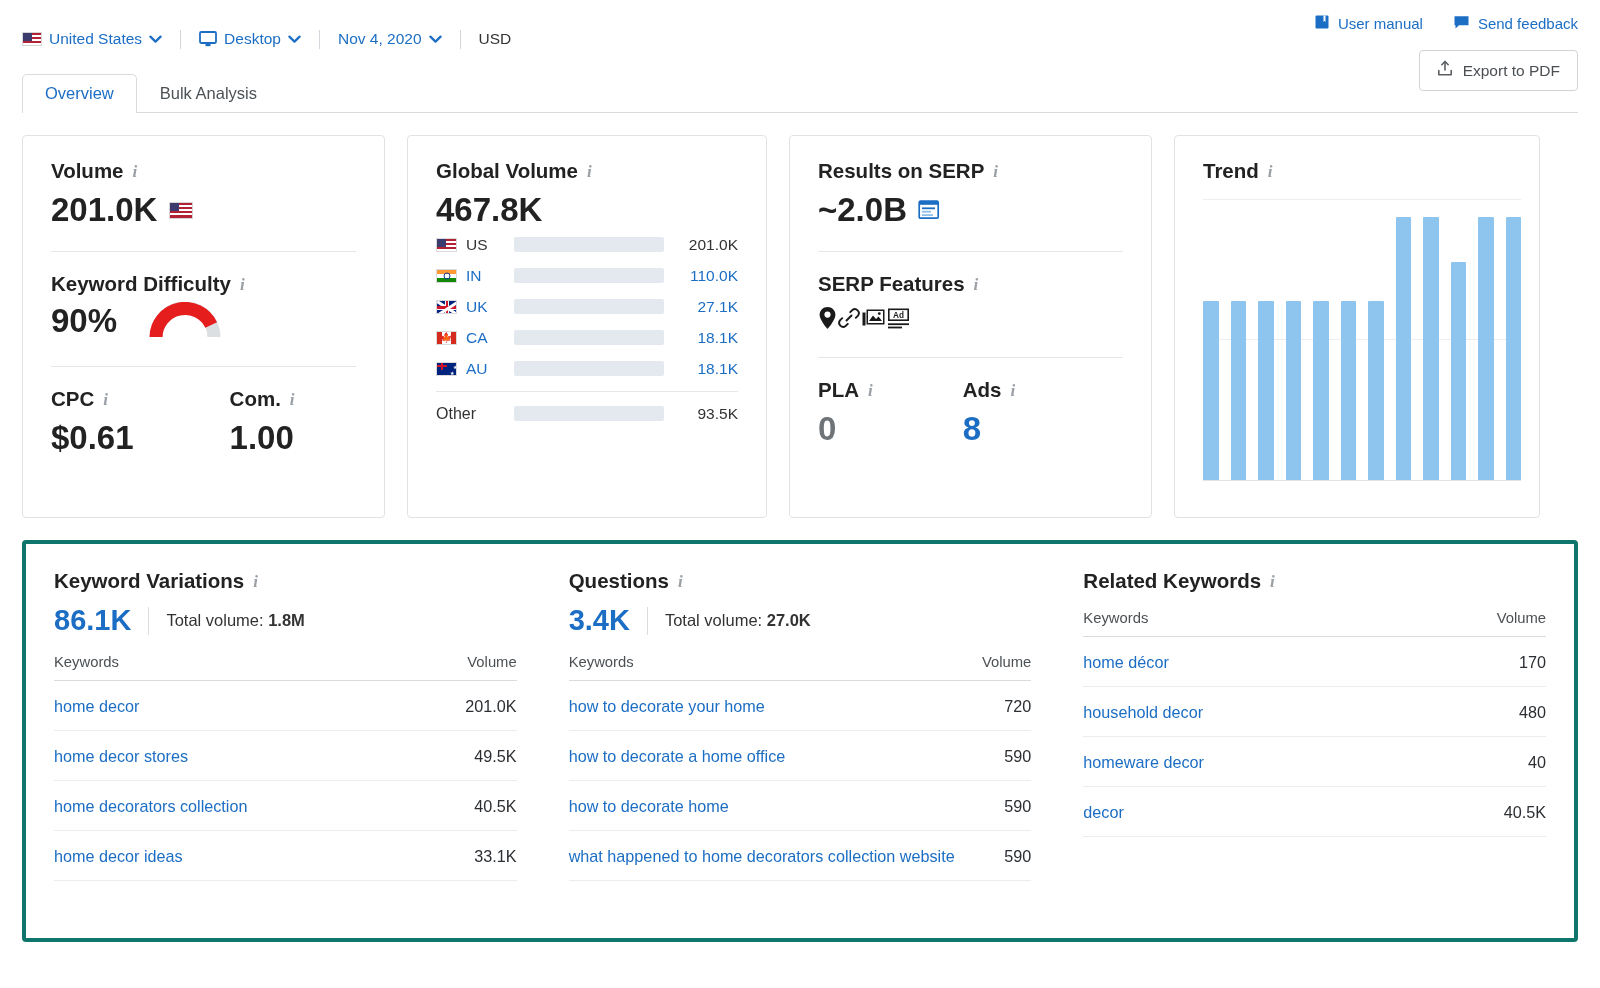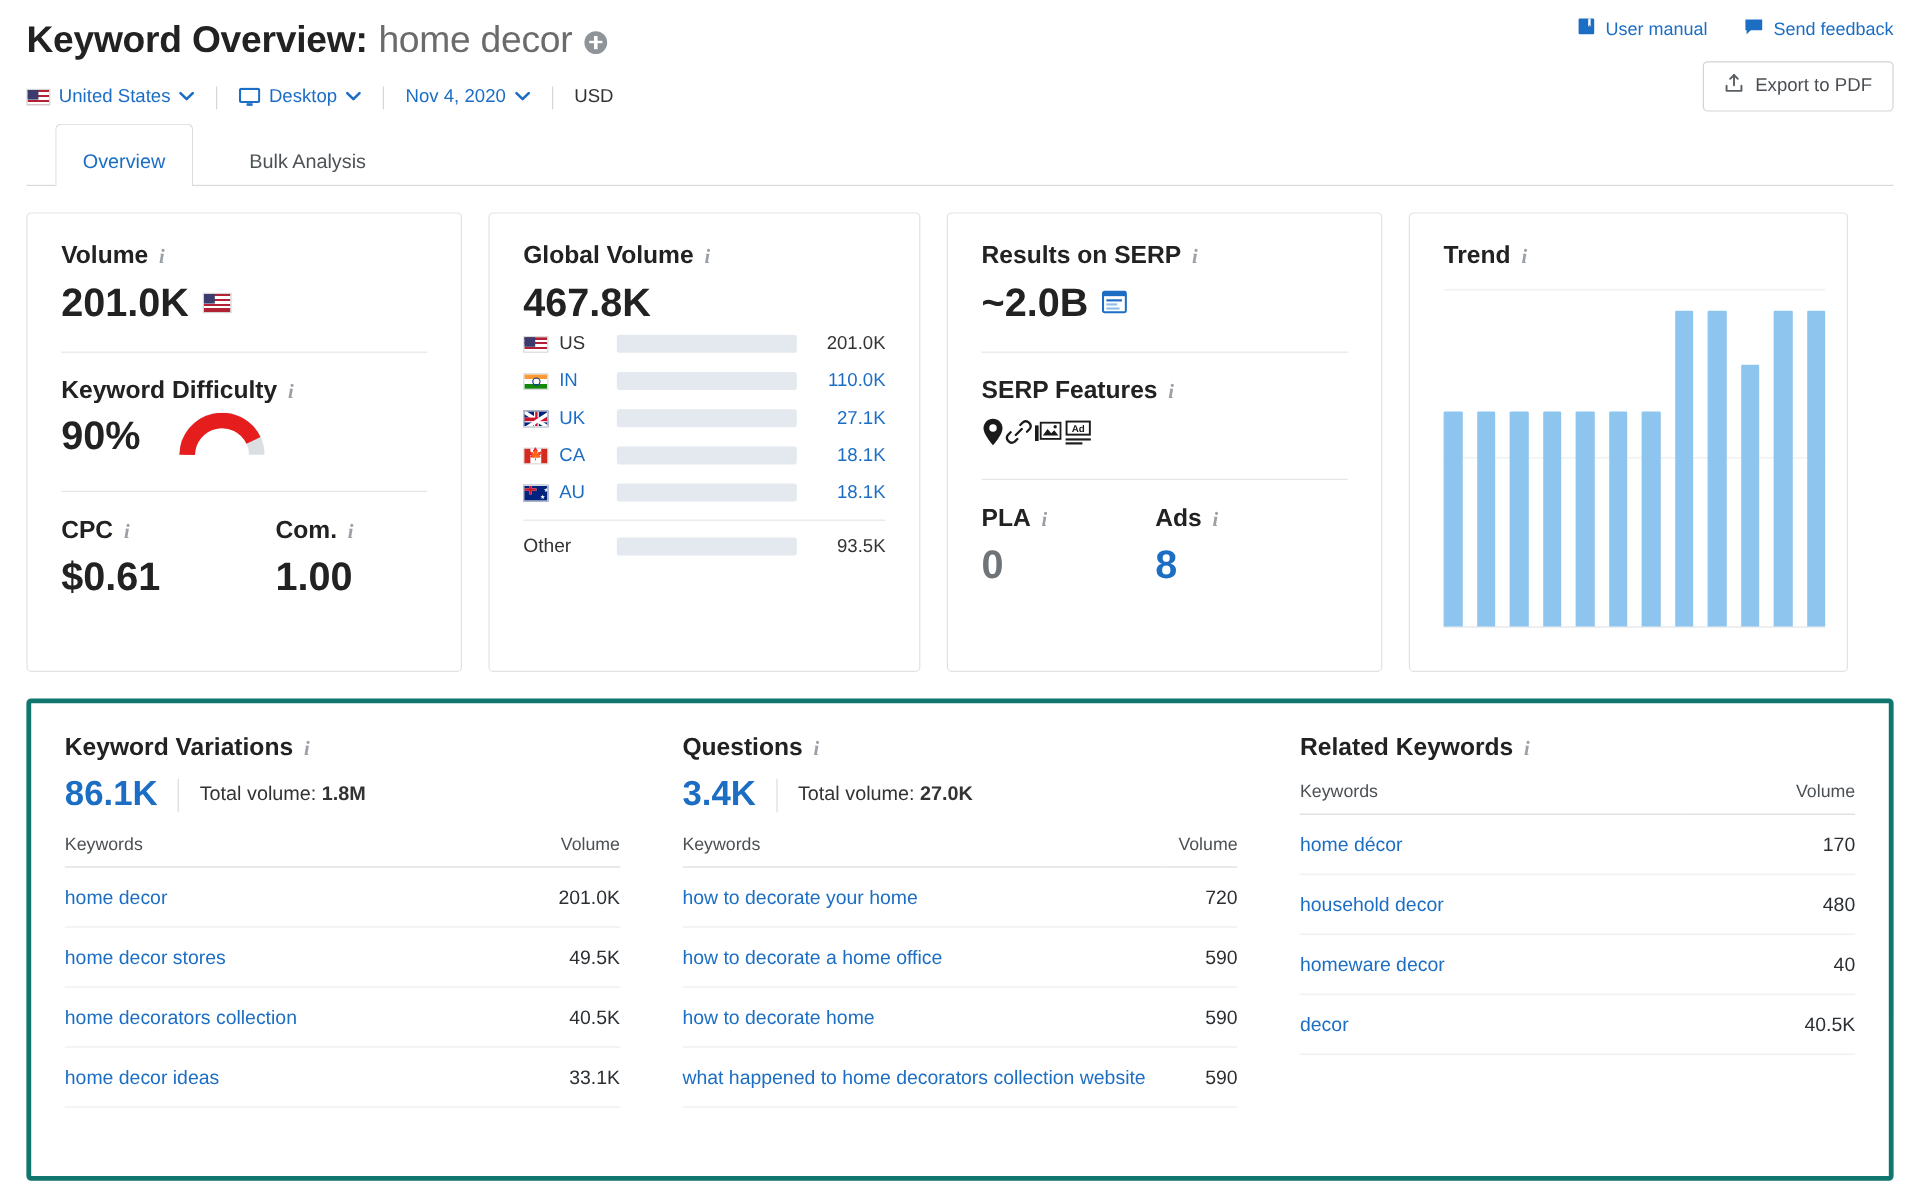--- a/index.html
+++ b/index.html
@@ -50,22 +50,22 @@
   .tr-link { display: flex; align-items: center; color: #1c6ec4; cursor: pointer; gap: 8px; }
   .export-btn {
     margin-top: 17px; display: inline-flex; align-items: center; gap: 10px;
     border: 1px solid #d0d4d8; border-radius: 4px; background: #fff;
     padding: 9px 17px; font-size: 15.5px; color: #4a4f54; cursor: pointer;
   }
 
   
   .tabs { display: flex; align-items: flex-end; margin: 18px 22px 0 22px; position: relative; height: 39px; }
   .tab {
-    padding: 22px 22px 10px 22px; font-size: 16.5px; cursor: pointer;
-    border: 1px solid transparent; border-bottom: none; position: relative; line-height: 19px; margin-left: 24px;
+    padding: 9px 22px 10px 22px; font-size: 16.5px; cursor: pointer;
+    border: 1px solid transparent; border-bottom: none; position: relative; line-height: 19px;
   }
   .tab.active {
     color: #1c6ec4; background: #fff;
     border-color: #d8dcdf; border-radius: 5px 5px 0 0; z-index: 2;
   }
   .tab.inactive { color: #4c5256; }
   .tabs-underline {
     position: absolute; left: 0; right: 0; bottom: 0; height: 1px; background: #d8dcdf;
   }
 
@@ -176,25 +176,20 @@
   }
   td.kw a { color: #1c6ec4; text-decoration: none; cursor: pointer; }
   td.vol { text-align: right; color: #2b2f33; white-space: nowrap; padding-left: 10px; }
 </style>
 </head>
 <body>
 
 <div class="page">
 
   <div class="header">
-    <div class="title-row">
-      <span class="title-main">Keyword Overview:</span>
-      <span class="title-kw">home decor</span>
-      <span class="plus-badge"></span>
-    </div>
 
     <div class="filter-row">
       <div class="filter-item">
         <span class="us-flag"></span>
         <span>United States</span>
         <span class="caret">
           <svg width="13" height="9" viewBox="0 0 13 9">
               <path d="M1.4 1.6 L6.5 6.6 L11.6 1.6" stroke="#1c6ec4" stroke-width="2.2" fill="none" stroke-linecap="round" stroke-linejoin="round"></path>
             </svg>
         </span>

